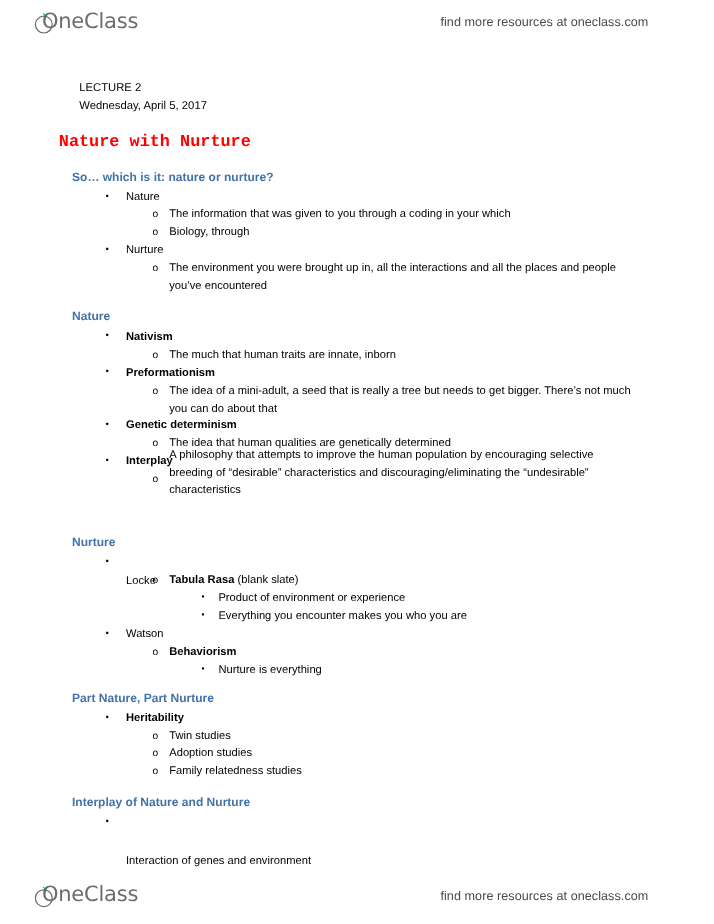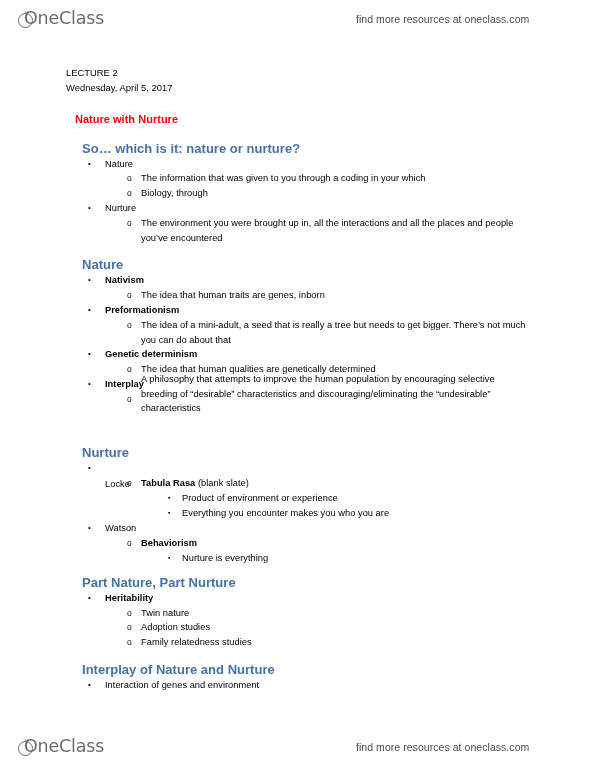--- a/index.html
+++ b/index.html
@@ -12,21 +12,21 @@
     height: 770px;
     position: relative;
     font-family: "Liberation Sans", sans-serif;
     color: #000000;
     overflow: hidden;
   }
 
   
   .brand-bar {
     position: absolute;
-    left: 4px;
+    left: 15px;
     width: 473px;
     height: 34px;
     display: flex;
     align-items: center;
   }
   .brand-bar.header { top: 2px; }
   .brand-bar.footer { top: 730px; }
 
   .logo {
     position: absolute;
@@ -92,30 +92,31 @@
     letter-spacing: 0.02px;
   }
   .para {
     position: absolute;
     font-size: 9.3px;
     line-height: 14.6px;
     letter-spacing: 0.02px;
   }
   .meta { left: 66px; font-size: 9.4px; }
   .title-red {
-    left: 75px;
+    left: 49px;
     color: #ff0000;
     font-weight: bold;
-    font-size: 11px;
+    font-size: 14px;
+    font-family: Liberation Mono, monospace;
   }
   .heading-blue {
-    left: 82px;
+    left: 60px;
     color: #4472a8;
     font-weight: bold;
-    font-size: 13px;
+    font-size: 10px;
   }
   .marker {
     position: absolute;
     line-height: 14.6px;
     font-size: 9.3px;
     color: #000;
   }
   .m-disc  { left: 88px;  font-size: 8px; }
   .m-circle{ left: 127px; font-size: 8.5px; }
   .m-square{ left: 168px; font-size: 7px; }
@@ -166,21 +167,21 @@
 
   <div class="marker m-circle" style="top:216px">o</div>
   <div class="para t-l2 wrap-l2" style="top:216px">The environment you were brought up in, all the interactions and all the places and people you’ve encountered</div>
 
   <div class="line heading-blue" style="top:258px">Nature</div>
 
   <div class="marker m-disc" style="top:273px">•</div>
   <div class="line t-l1 bold" style="top:273px">Nativism</div>
 
   <div class="marker m-circle" style="top:288px">o</div>
-  <div class="line t-l2" style="top:288px">The idea that human traits are genes, inborn</div>
+  <div class="line t-l2" style="top:288px">The much that human traits are innate, inborn</div>
 
   <div class="marker m-disc" style="top:303px">•</div>
   <div class="line t-l1 bold" style="top:303px">Preformationism</div>
 
   <div class="marker m-circle" style="top:318px">o</div>
   <div class="para t-l2 wrap-l2" style="top:318px">The idea of a mini-adult, a seed that is really a tree but needs to get bigger. There’s not much you can do about that</div>
 
   <div class="marker m-disc" style="top:347px">•</div>
   <div class="line t-l1 bold" style="top:347px">Genetic determinism</div>
 
@@ -215,32 +216,32 @@
 
   <div class="marker m-square" style="top:551px">▪</div>
   <div class="line t-l3" style="top:551px">Nurture is everything</div>
 
   <div class="line heading-blue" style="top:576px">Part Nature, Part Nurture</div>
 
   <div class="marker m-disc" style="top:591px">•</div>
   <div class="line t-l1 bold" style="top:591px">Heritability</div>
 
   <div class="marker m-circle" style="top:606px">o</div>
-  <div class="line t-l2" style="top:606px">Twin nature</div>
+  <div class="line t-l2" style="top:606px">Twin studies</div>
 
   <div class="marker m-circle" style="top:620px">o</div>
   <div class="line t-l2" style="top:620px">Adoption studies</div>
 
   <div class="marker m-circle" style="top:635px">o</div>
   <div class="line t-l2" style="top:635px">Family relatedness studies</div>
 
   <div class="line heading-blue" style="top:663px">Interplay of Nature and Nurture</div>
 
   <div class="marker m-disc" style="top:678px">•</div>
-  <div class="line t-l1" style="top:678px">Interaction of genes and environment</div>
+  <div class="line t-l1" style="top:710px">Interaction of genes and environment</div>
 
 </div>
 
 <div class="brand-bar footer">
   <div class="logo">
     <span class="logo-mark">
       <span class="ring"></span>
       <svg class="leaf" viewBox="0 0 10 8">
         <path d="M5 8 C5 5 4 3 2 1 C4 1.4 5.2 2.6 5.6 4 C6 2.4 7.2 1.2 9 0.6 C7.6 2.8 6.4 5 6 8 Z" fill="#2e8b57"></path>
       </svg>

